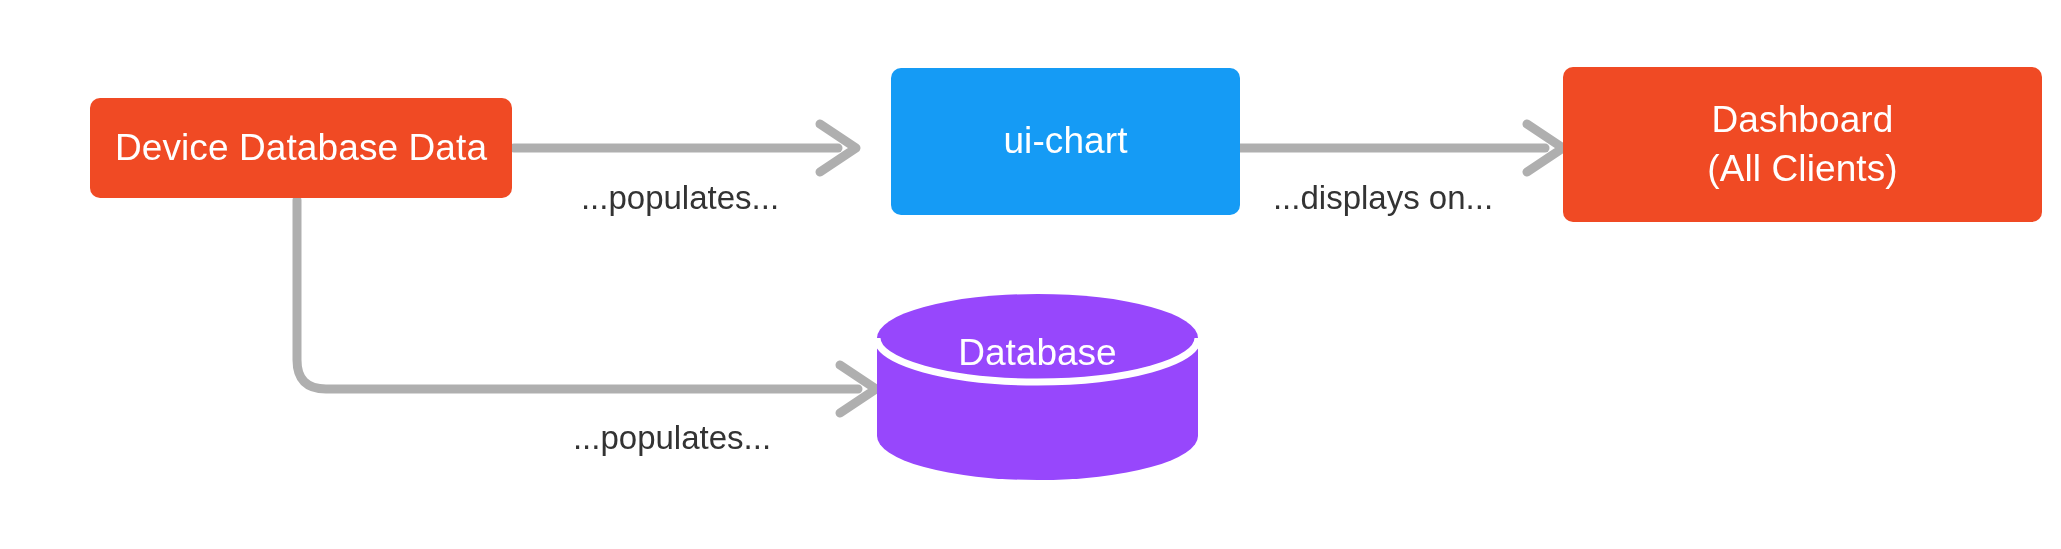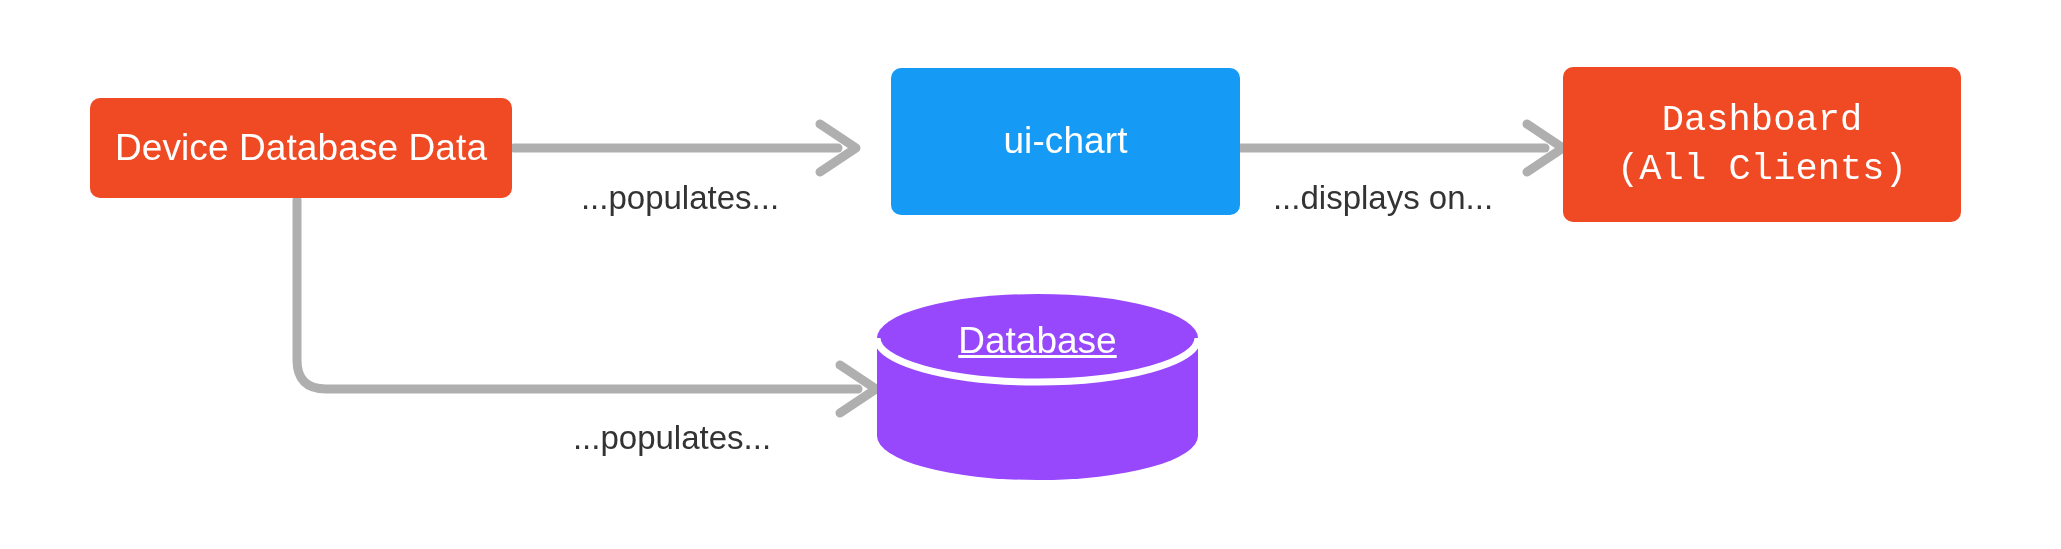--- a/index.html
+++ b/index.html
@@ -61,24 +61,23 @@
     left: 891px;
     top: 68px;
     width: 349px;
     height: 147px;
     font-size: 37px;
     justify-content: center;
   }
   #node-dashboard {
     left: 1563px;
     top: 67px;
-    width: 398px;
+    width: 479px;
     height: 155px;
     font-size: 37px;
-    font-family: Liberation Mono, monospace;
   }
 
   
   #node-database {
     position: absolute;
     z-index: 2;
     left: 877px;
     top: 294px;
     width: 321px;
     height: 186px;
@@ -86,33 +85,32 @@
   #node-database .cyl-svg {
     position: absolute;
     left: 0;
     top: 0;
     width: 321px;
     height: 186px;
   }
   #node-database .cyl-text {
     position: absolute;
     left: 0;
-    top: 0;
+    top: 12px;
     width: 321px;
     height: 186px;
     display: flex;
     align-items: flex-start;
     justify-content: center;
     padding-top: 24px;
     box-sizing: border-box;
     color: #ffffff;
     font-size: 37px;
     line-height: 1.25;
     pointer-events: none;
-    text-decoration: underline;
   }
 
   
   .edge-label {
     position: absolute;
     z-index: 3;
     color: #333333;
     font-size: 33px;
     line-height: 1;
     white-space: nowrap;

